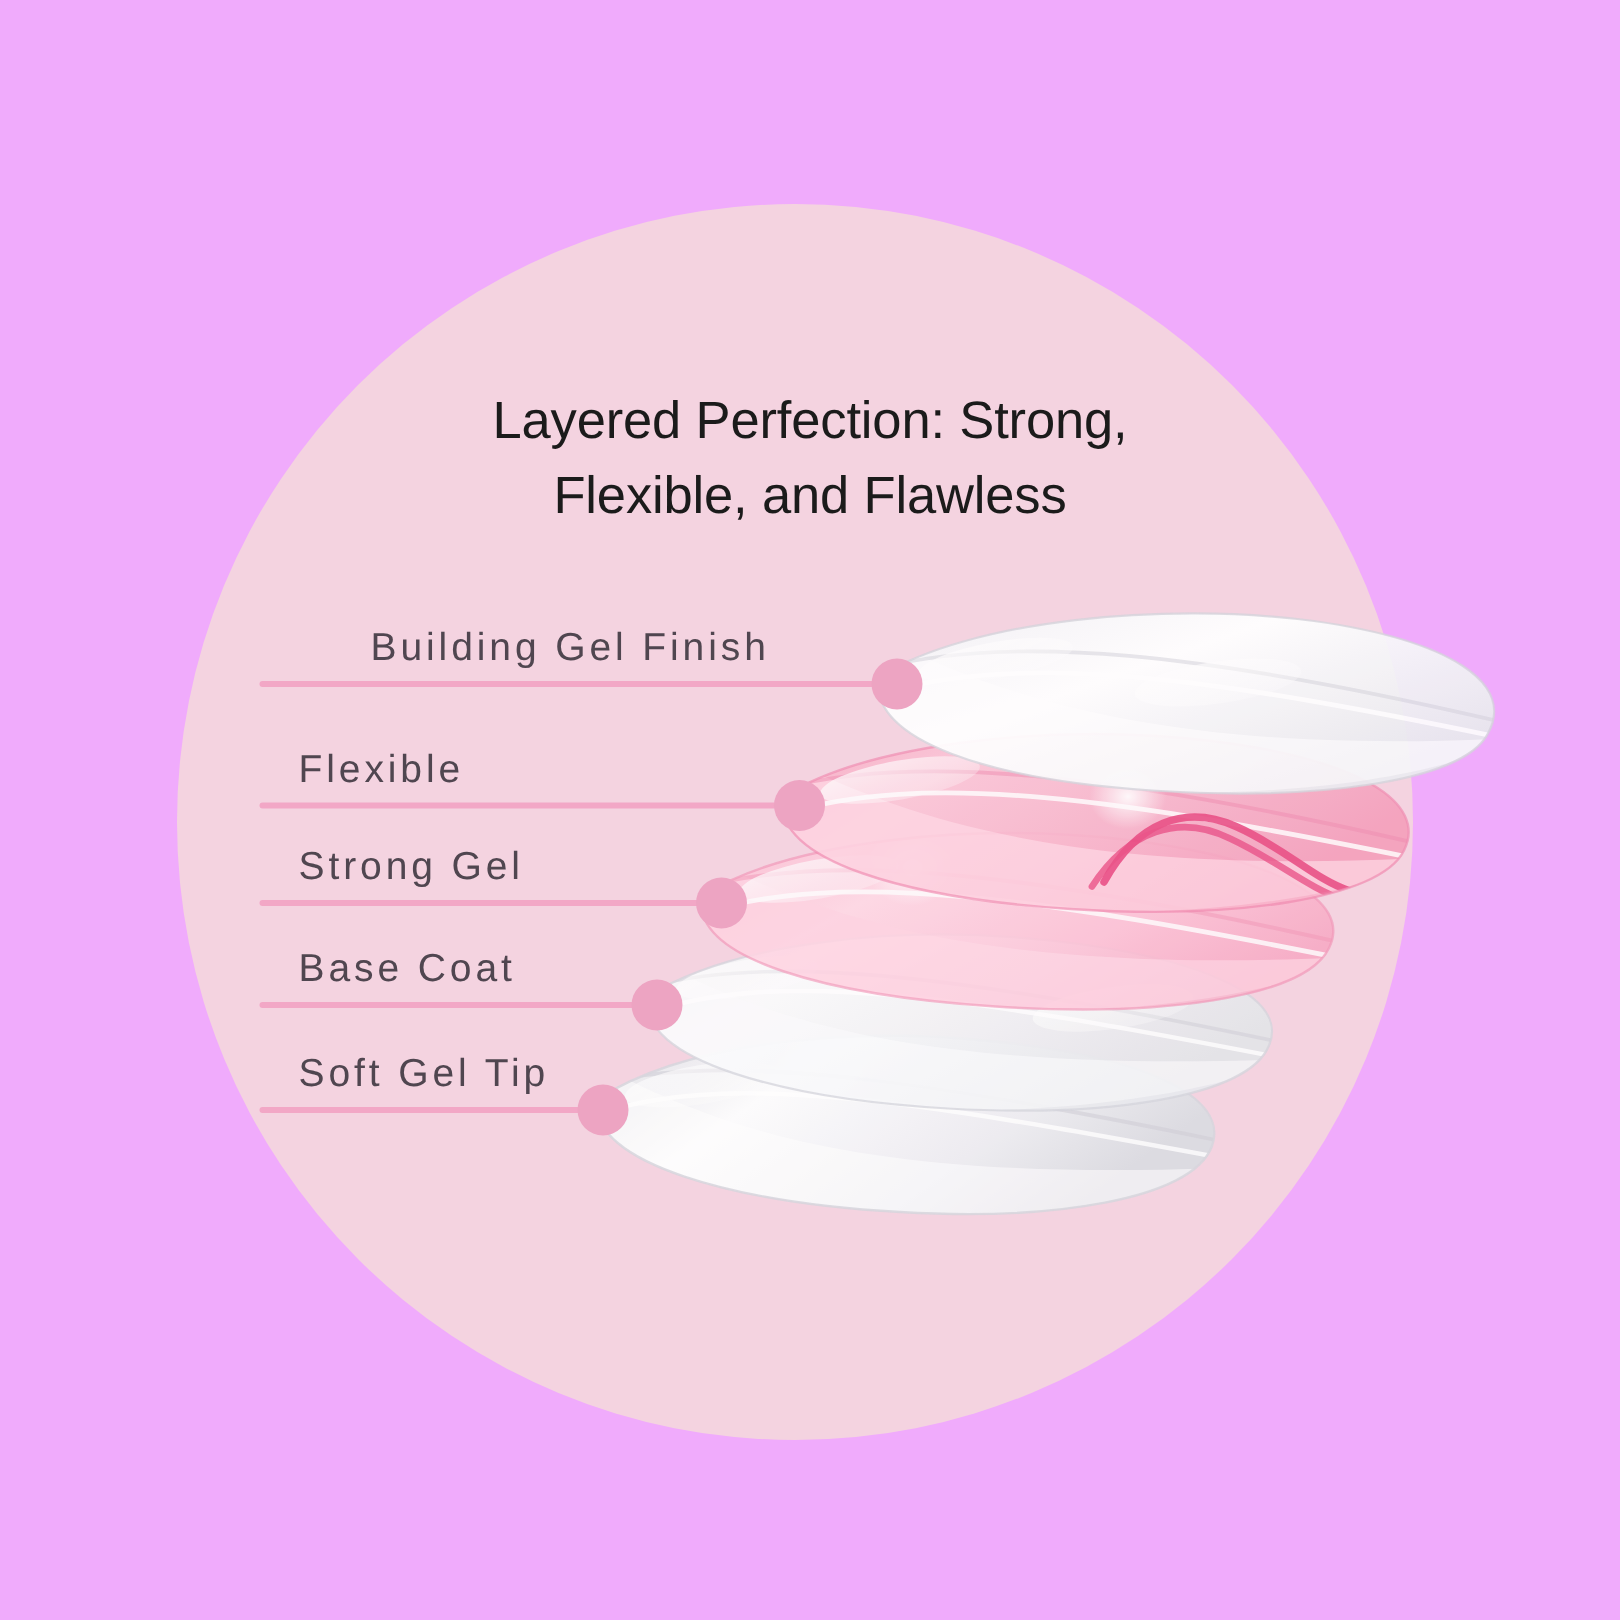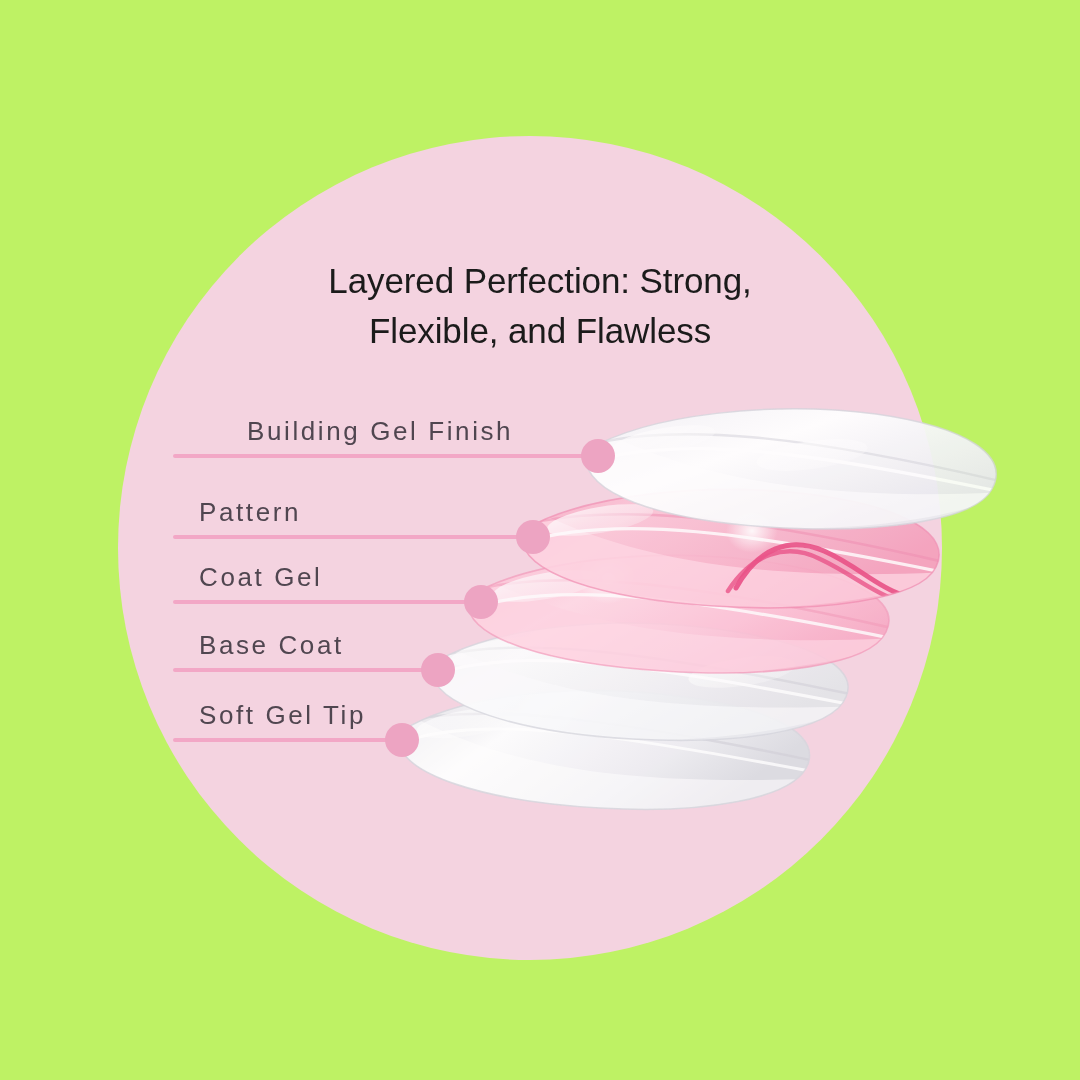--- a/index.html
+++ b/index.html
@@ -78,21 +78,21 @@
     font-size: 26px;
     font-weight: 400;
     letter-spacing: 2.6px;
     color: #504650;
     white-space: nowrap;
   }
 </style>
 </head>
 <body>
 
-<div id="stage" style="background: #bef264; text-decoration: underline;">
+<div id="stage" style="background: #f0abfc; text-decoration: underline;">
 
   <div id="backdrop-circle" style="background: rgb(244, 211, 224);"></div>
 
   <svg id="art" viewBox="0 0 1080 1080" xmlns="http://www.w3.org/2000/svg">
     <defs>
       <linearGradient id="gWhiteA" x1="0" y1="0" x2="1" y2="0.5">
         <stop offset="0%" stop-color="#e9e9ec"></stop>
         <stop offset="28%" stop-color="#fbfbfc"></stop>
         <stop offset="62%" stop-color="#f1f1f4"></stop>
         <stop offset="100%" stop-color="#e4e4e8"></stop>
@@ -221,27 +221,27 @@
 
   <div class="callout" id="co0" style="left: 173px; top: 456px;">
     <div class="lead-line" style="width: 425px; background: rgb(242, 167, 198);"></div>
     <div class="lead-dot" style="left: 408px; background: rgb(237, 164, 194);"></div>
     <div class="lead-label" style="color: rgb(80, 70, 80); margin-left: 48px;">Building Gel Finish</div>
   </div>
 
   <div class="callout" id="co1" style="left: 173px; top: 537px;">
     <div class="lead-line" style="width: 360px; background: rgb(242, 167, 198);"></div>
     <div class="lead-dot" style="left: 343px; background: rgb(237, 164, 194);"></div>
-    <div class="lead-label" style="color: rgb(80, 70, 80);">Pattern</div>
+    <div class="lead-label" style="color: rgb(80, 70, 80);">Flexible</div>
   </div>
 
   <div class="callout" id="co2" style="left: 173px; top: 602px;">
     <div class="lead-line" style="width: 308px; background: rgb(242, 167, 198);"></div>
     <div class="lead-dot" style="left: 291px; background: rgb(237, 164, 194);"></div>
-    <div class="lead-label" style="color: rgb(80, 70, 80);">Coat Gel</div>
+    <div class="lead-label" style="color: rgb(80, 70, 80);">Strong Gel</div>
   </div>
 
   <div class="callout" id="co3" style="left: 173px; top: 670px;">
     <div class="lead-line" style="width: 265px; background: rgb(242, 167, 198);"></div>
     <div class="lead-dot" style="left: 248px; background: rgb(237, 164, 194);"></div>
     <div class="lead-label" style="color: rgb(80, 70, 80); text-align: center;">Base Coat</div>
   </div>
 
   <div class="callout" id="co4" style="left: 173px; top: 740px;">
     <div class="lead-line" style="width: 229px; background: rgb(242, 167, 198);"></div>

